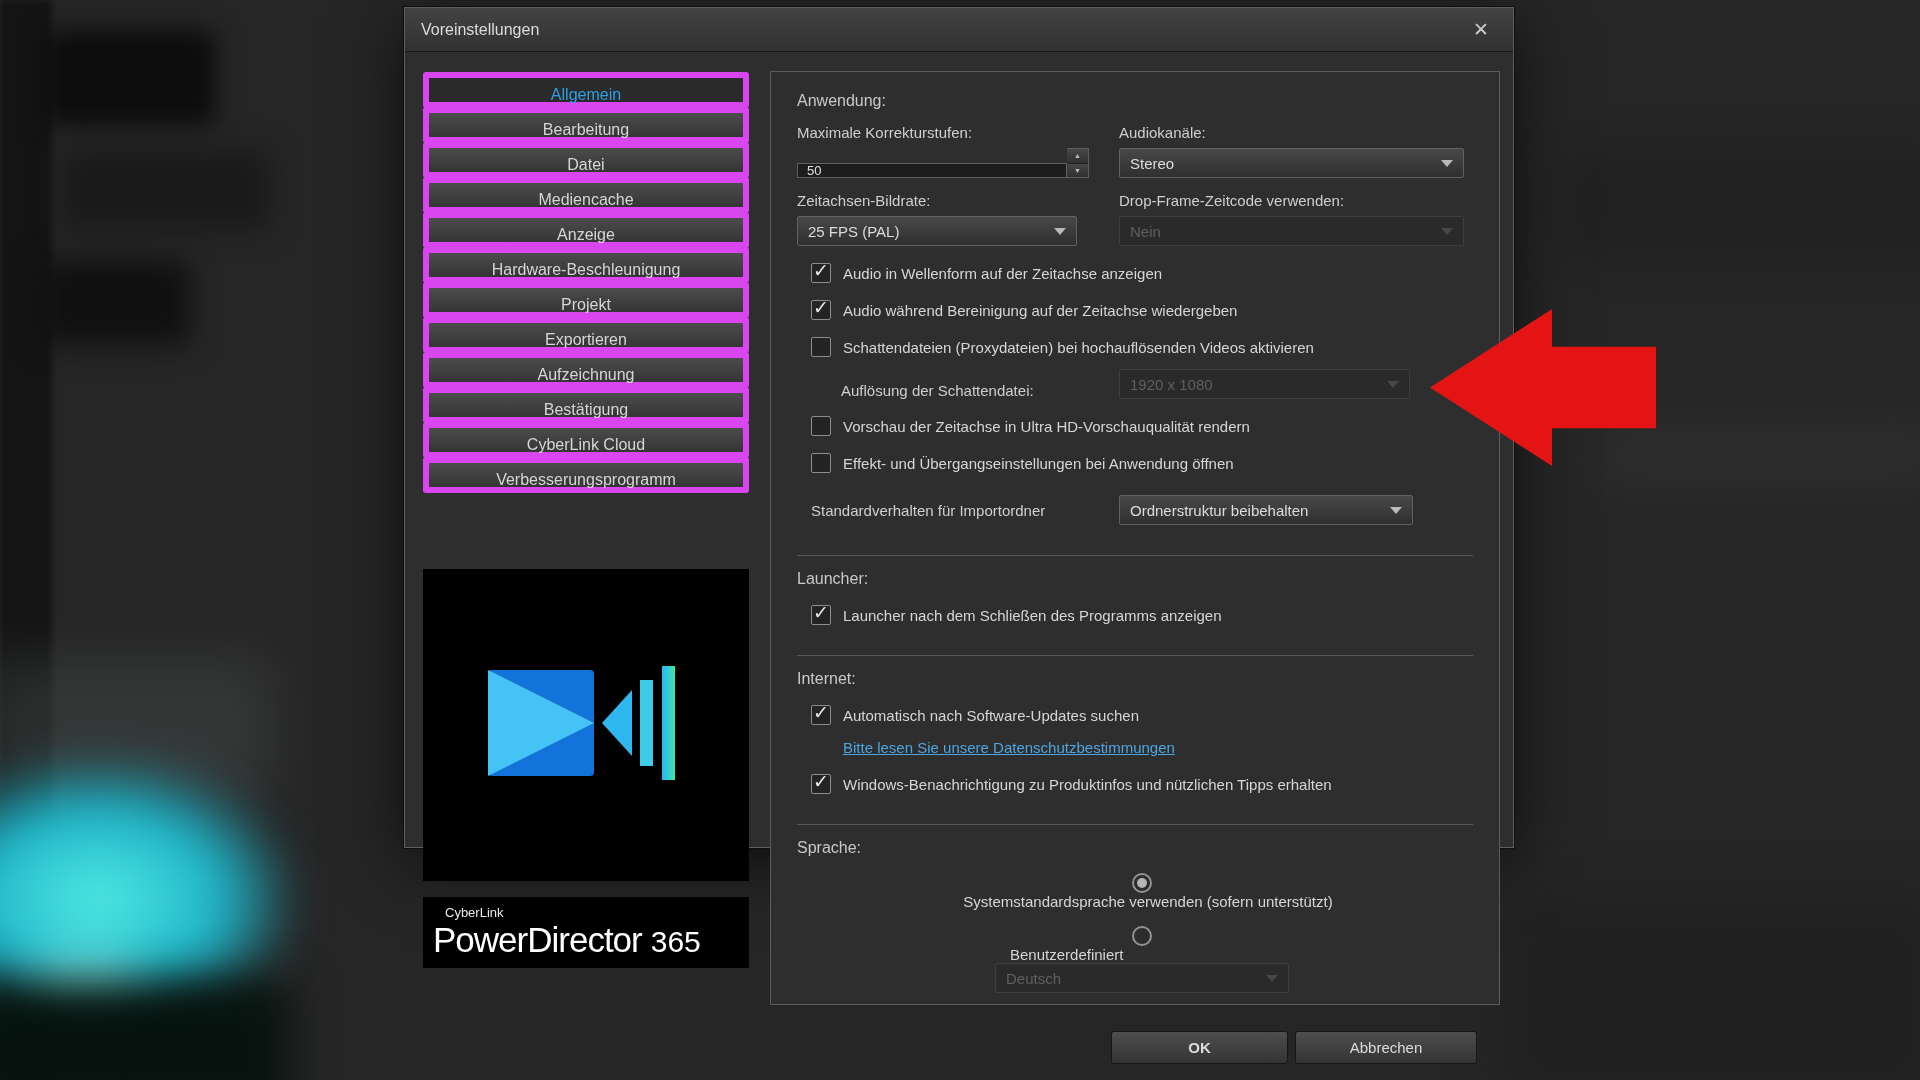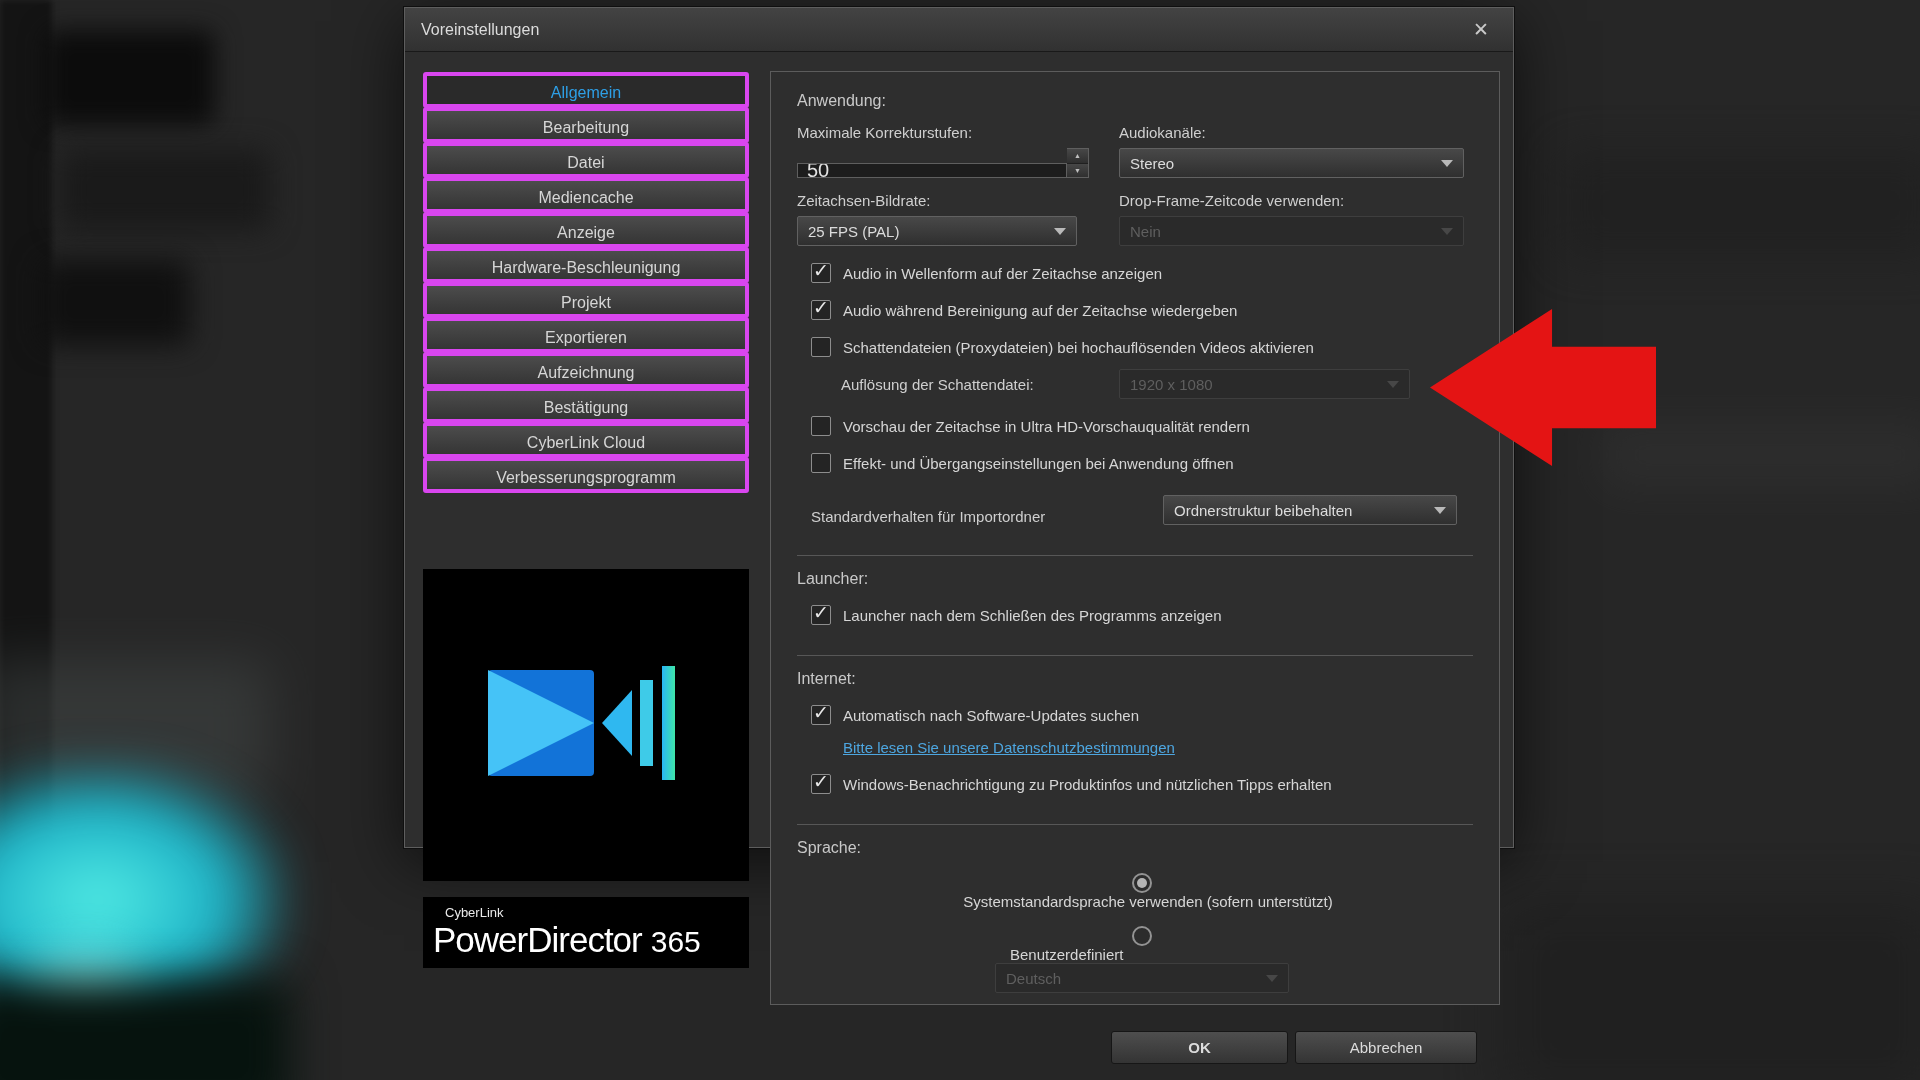--- a/index.html
+++ b/index.html
@@ -30,21 +30,21 @@
             box-shadow:0 0 0 1px #0f0f0f, 0 14px 60px rgba(0,0,0,.65); }
 
   .titlebar { height:44px; background:linear-gradient(#434343,#313131); border-bottom:1px solid #191919;
               display:flex; align-items:center; padding:0 16px; }
   .title { color:#dcdcdc; font-size:16px; }
   .close-btn { margin-left:auto; width:32px; text-align:center; color:#c9c9c9; font-size:19px; cursor:pointer; }
 
   
   .sidebar { position:absolute; left:18px; top:64px; width:326px; }
   .tab { height:36px; line-height:34px; text-align:center; font-size:16px; color:#d6d6d6;
-         background:linear-gradient(#4c4c4c,#353535); border:4px solid #d946ef; border-radius:3px;
+         background:linear-gradient(#4c4c4c,#353535); border:6px solid #d946ef; border-radius:3px;
          cursor:pointer; }
   .tab + .tab { margin-top:-1px; }
   .tab.active { background:#2a2a2a; color:#2e9fe6; }
 
   
   .logo-box { position:absolute; left:18px; top:561px; width:326px; height:312px; background:#000;
               display:flex; align-items:center; justify-content:center; }
   .brand-box { position:absolute; left:18px; top:889px; width:326px; height:71px; background:#000;
                display:flex; flex-direction:column; justify-content:center; padding-left:10px; }
   .brand-company { color:#eaeaea; font-size:13px; margin-left:12px; }
@@ -56,21 +56,21 @@
   .main-panel { position:absolute; left:365px; top:63px; width:730px; height:934px;
                 border:1px solid #5c5c5c; background:#2e2e2e; padding:14px 26px 0; overflow:hidden; }
   .section-heading { font-size:16px; color:#c9c9c9; margin-top:6px; }
   .grid-row { display:flex; margin-top:14px; }
   .col-left { width:322px; }
   .col-right { flex:1; }
   .field-label { font-size:15px; color:#cfcfcf; margin-bottom:7px; }
 
   .input-group { display:flex; width:292px; height:30px; }
   .text-input { flex:1; min-width:0; background:#1d1d1d; border:1px solid #5f5f5f; color:#e2e2e2;
-                font-size:20px; padding:0 9px; font-family:inherit; outline:none;margin-top:15px; }
+                font-size:13px; padding:0 9px; font-family:inherit; outline:none;margin-top:15px; }
   .spinner { width:22px; display:flex; flex-direction:column; border:1px solid #5f5f5f; border-left:none; }
   .spin-btn { flex:1; background:linear-gradient(#474747,#2f2f2f); color:#c0c0c0; font-size:7px;
               display:flex; align-items:center; justify-content:center; cursor:pointer; }
   .spin-btn + .spin-btn { border-top:1px solid #202020; }
 
   .dropdown { height:30px; background:linear-gradient(#484848,#2f2f2f); border:1px solid #616161;
               border-radius:2px; display:flex; align-items:center; padding:0 10px; color:#dcdcdc;
               font-size:15px; cursor:pointer; }
   .dropdown .arrow { margin-left:auto; width:0; height:0;
                      border-left:6px solid transparent; border-right:6px solid transparent;
@@ -80,23 +80,23 @@
   .w280{width:280px} .w291{width:291px} .w294{width:294px} .w345{width:345px}
 
   .check-group { margin-top:6px; }
   .check-row { display:flex; align-items:center; margin:17px 0 0 14px; cursor:pointer; }
   .checkbox { width:20px; height:20px; flex:none; background:#242424; border:1px solid #8d8d8d;
               border-radius:2px; position:relative; }
   .checkbox .tick { display:none; position:absolute; left:1px; top:-5px; color:#e8e8e8; font-size:19px; }
   .checkbox.checked .tick { display:block; }
   .check-label { color:#d6d6d6; font-size:15px; margin-left:12px; }
 
-  .sub-row { display:flex; align-items:center; margin:12px 0 0 44px; }
+  .sub-row { display:flex; align-items:flex-end; margin:12px 0 0 44px; }
   .sub-row .field-label { width:278px; margin-bottom:0; }
-  .inline-row { display:flex; align-items:flex-end; margin:22px 0 0 14px;gap:44px; }
+  .inline-row { display:flex; align-items:center; margin:22px 0 0 14px; }
   .inline-row .field-label { width:308px; margin-bottom:0; }
 
   .divider { border:none; border-top:1px solid #575757; margin:30px 0 0; }
   .section-heading.after-div { margin-top:14px; }
 
   .link-row { margin:14px 0 12px 46px; }
   .link { color:#4da6e0; font-size:15px; text-decoration:underline; cursor:pointer; }
 
   .radio-row { display:flex; align-items:center; margin:16px 0 0 14px; cursor:pointer;flex-direction:column; }
   .radio { width:20px; height:20px; flex:none; border-radius:50%; background:#2c2c2c;

